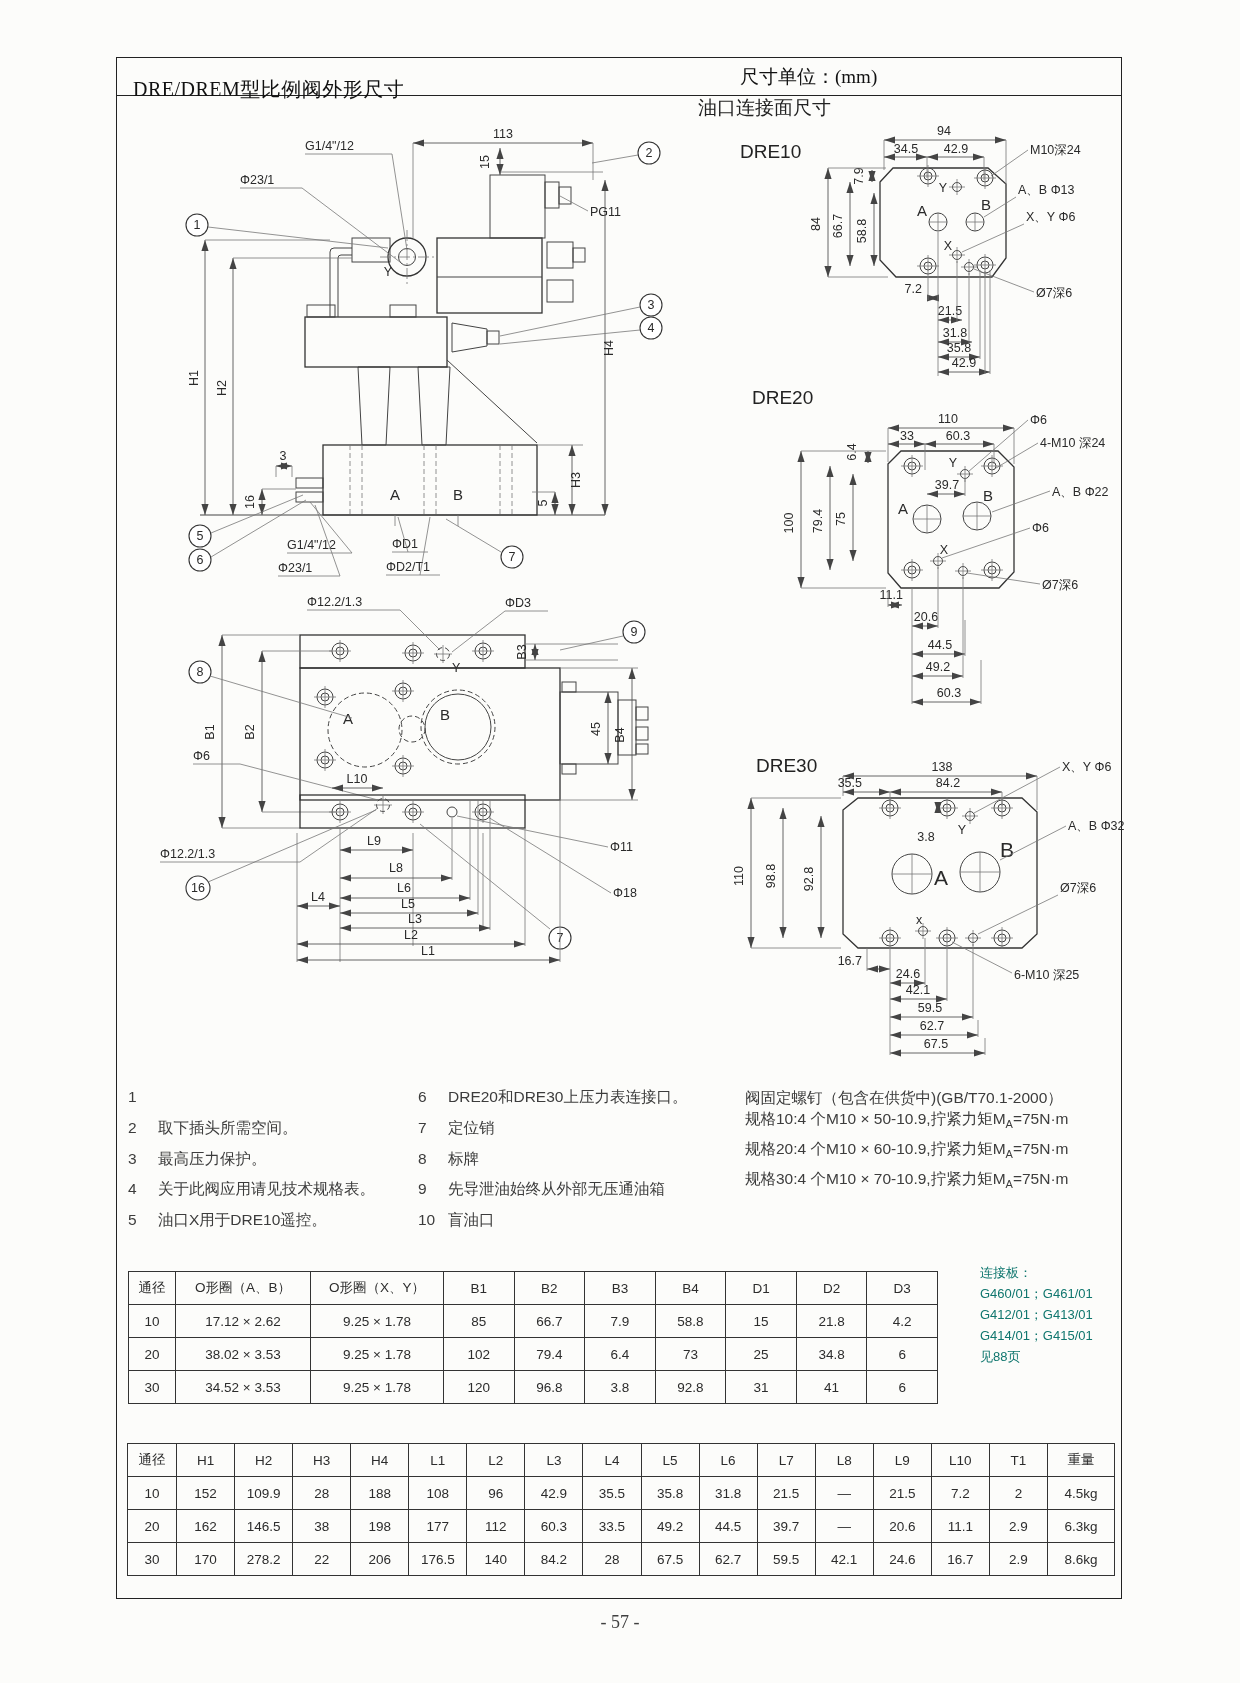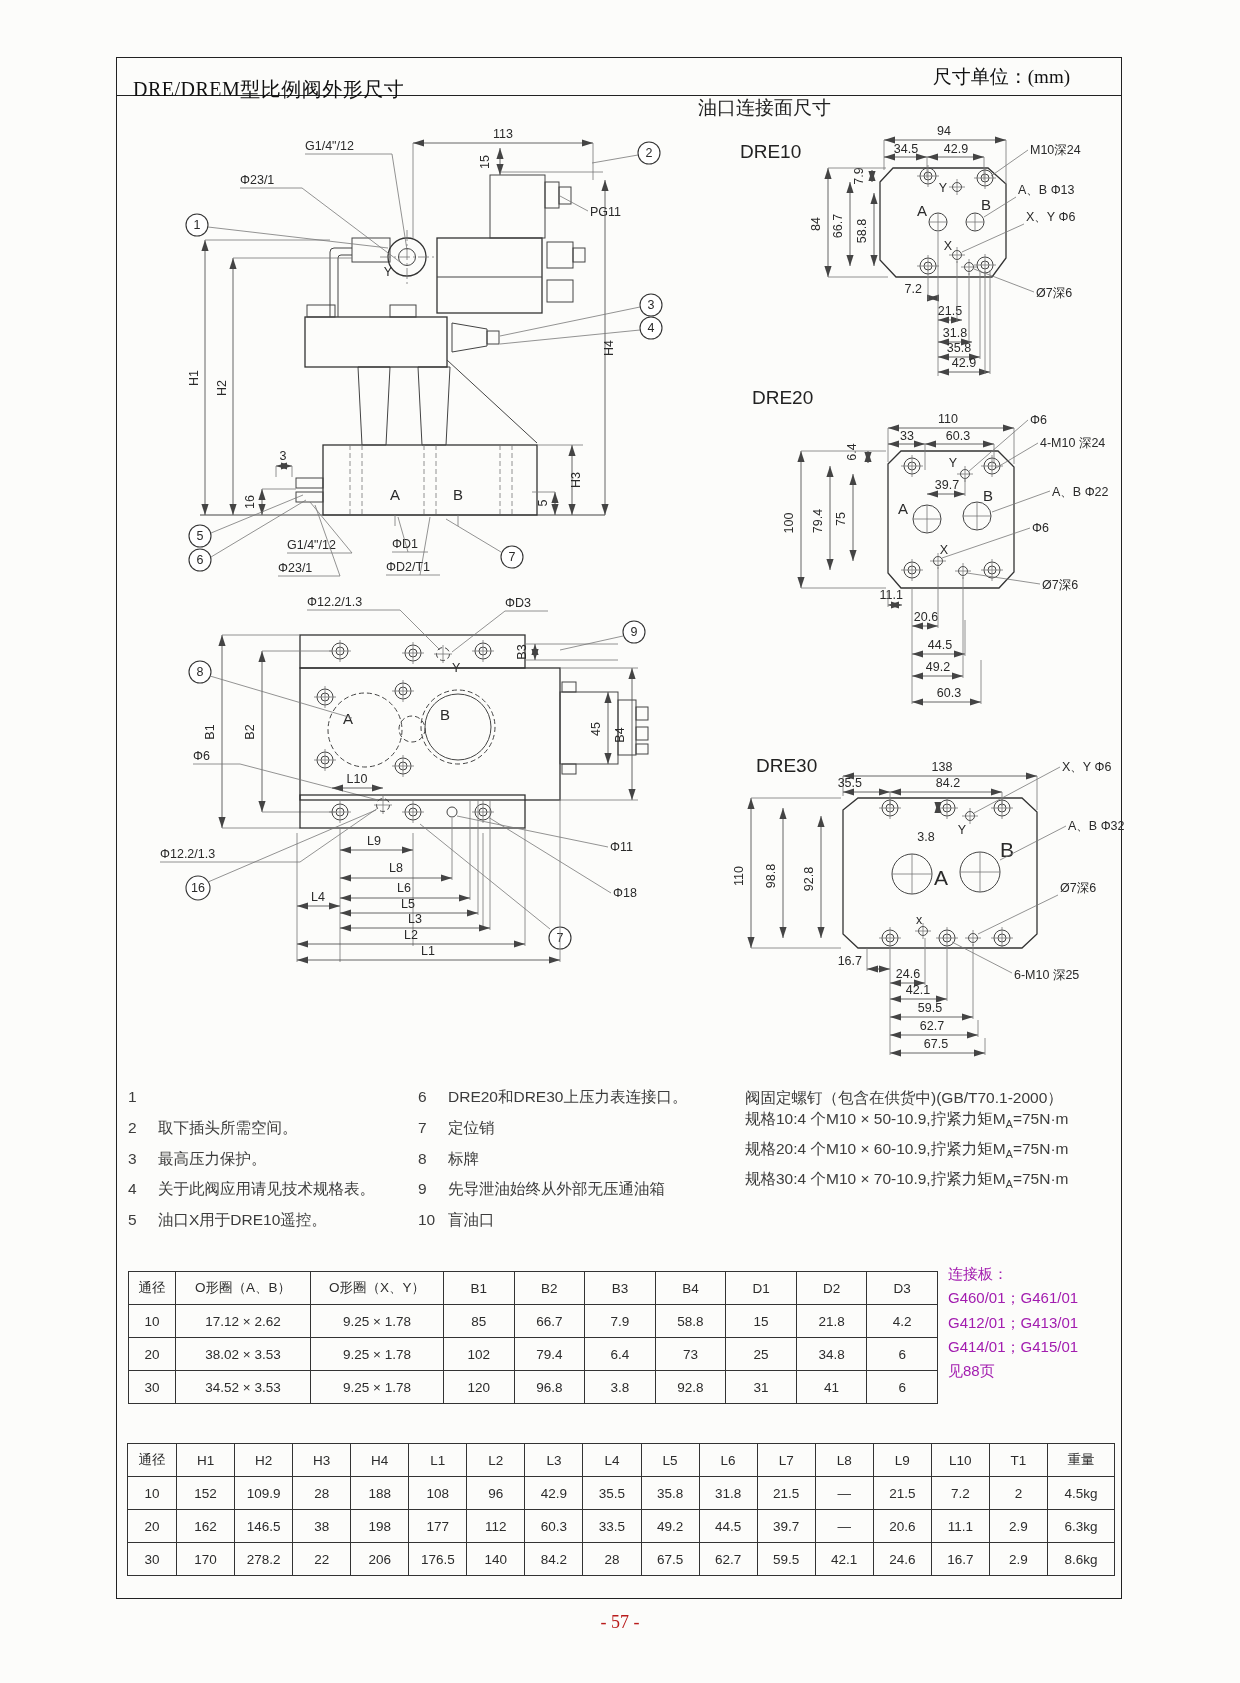--- a/index.html
+++ b/index.html
@@ -1,21 +1,21 @@
 <!DOCTYPE html>
 <html><head>
 <meta charset="utf-8">
 <style>
   html,body{margin:0;padding:0;background:#ddd}
   .page{position:relative;width:1240px;height:1683px;background:#fcfcfa;overflow:hidden;
         font-family:"Liberation Sans",sans-serif;color:#222}
   .frame{position:absolute;left:116px;top:57px;width:1004px;height:1540px;border:1.6px solid #222}
   .hdr-divider{position:absolute;left:116px;top:95px;width:1005px;border-top:1.6px solid #222}
   .doc-title{position:absolute;left:133px;top:76px;font:20px "Liberation Serif",serif;color:#111;letter-spacing:.5px}
-  .unit-label{position:absolute;left:740px;top:64px;width:330px;text-align:right;font:19px "Liberation Serif",serif;color:#111}
+  .unit-label{position:absolute;left:740px;top:64px;width:330px;font:19px "Liberation Serif",serif;color:#111}
   svg.dwg{position:absolute;left:0;top:0}
   .o{fill:none;stroke:#333;stroke-width:1.3}
   .i{fill:none;stroke:#444;stroke-width:1}
   .x{fill:none;stroke:#777;stroke-width:.8}
   .d{fill:none;stroke:#555;stroke-width:.9;marker-start:url(#ar);marker-end:url(#ar)}
   .da{stroke-dasharray:5 3}
   .cl{stroke-dasharray:11 3 2 3}
   .bal{fill:#fff;stroke:#333;stroke-width:1.1}
   text.t{font-family:"Liberation Sans",sans-serif;font-size:12.5px;fill:#2a2a2a;text-anchor:middle}
   text.s{text-anchor:start} text.e{text-anchor:end}
@@ -32,22 +32,22 @@
   .sc-line sub{font-size:11px}
   .dtab{position:absolute;border-collapse:collapse;table-layout:fixed;background:transparent;border:1.6px solid #222}
   .dtab th,.dtab td{border:1px solid #333;font-size:13.5px;font-weight:normal;color:#2c2c2c;text-align:center;padding:0;height:32px}
   #table1{left:128px;top:1271px;width:810px}
   #table1 th:nth-child(1){width:46px}
   #table1 th:nth-child(2){width:134px}
   #table1 th:nth-child(3){width:132px}
   #table2{left:127px;top:1443px;width:988px}
   #table2 th:nth-child(1){width:48px}
   #table2 th:nth-child(17){width:66px}
-  .plates{position:absolute;left:948px;top:1262px;width:155px;font-size:15px;color:#a21caf;line-height:1.62}
-  .pageno{position:absolute;left:0;top:1612px;width:100%;text-align:center;font:18px "Liberation Serif",serif;color:#b91c1c}
+  .plates{position:absolute;left:980px;top:1262px;width:155px;font-size:13px;color:#0f766e;line-height:1.62}
+  .pageno{position:absolute;left:0;top:1612px;width:100%;text-align:center;font:18px "Liberation Serif",serif;color:#404040}
 </style>
 </head>
 <body>
 
 <div class="page">
   <div class="frame"></div>
   <div class="hdr-divider"></div>
   <div class="doc-title">DRE/DREM型比例阀外形尺寸</div>
   <div class="unit-label">尺寸单位：(mm)</div>
 

